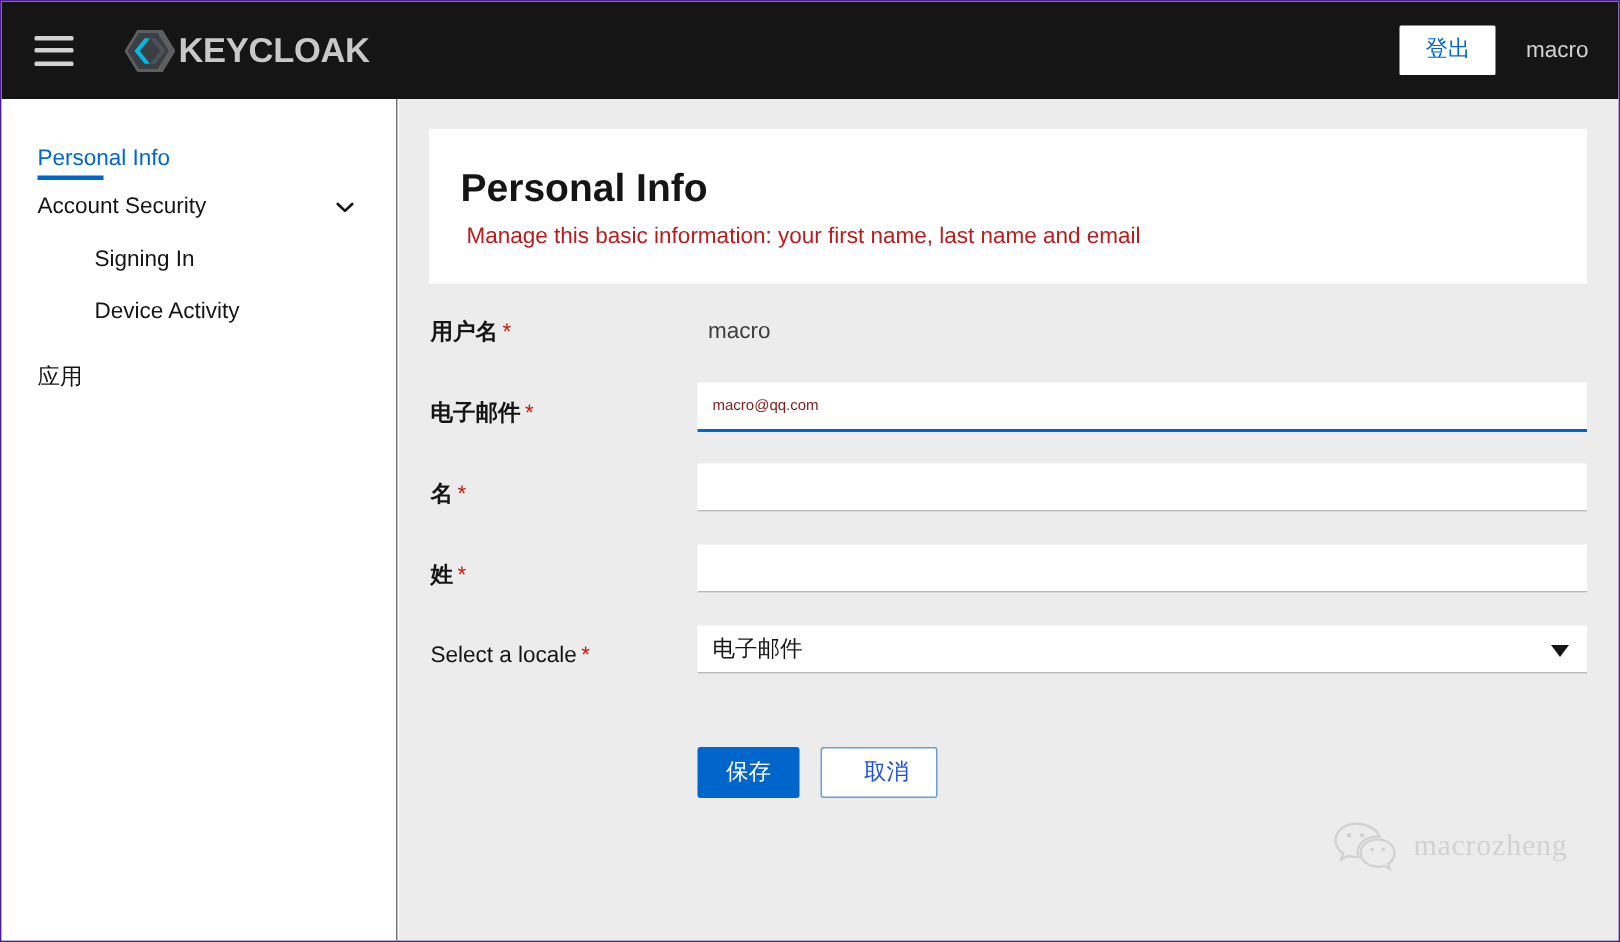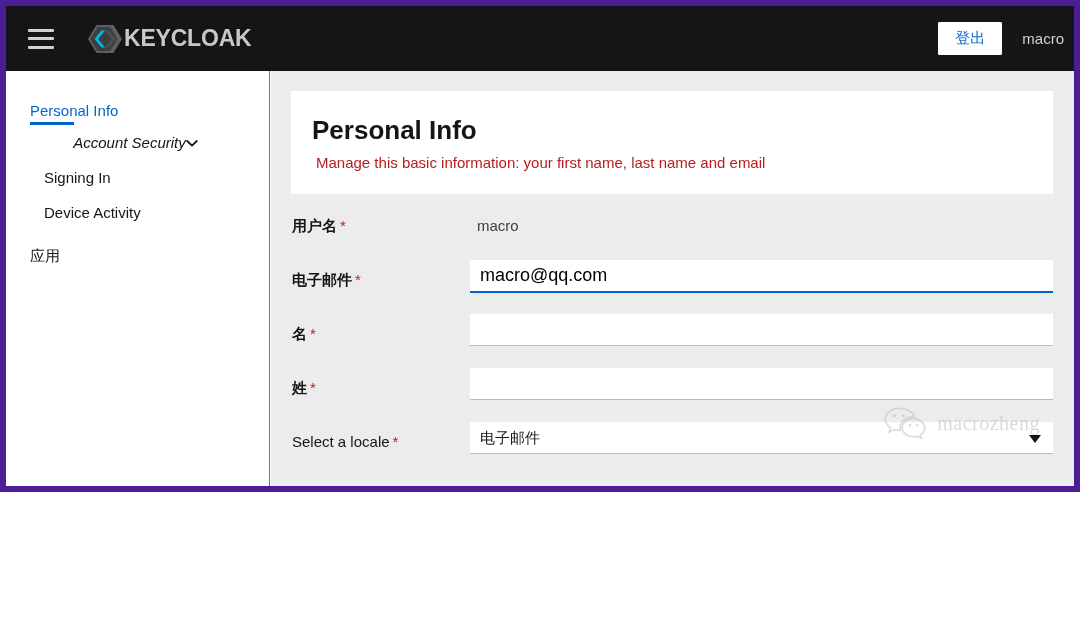--- a/index.html
+++ b/index.html
@@ -10,23 +10,23 @@
   body {
     width: 1080px;
     height: 628px;
     overflow: hidden;
     font-family: "Liberation Sans", "DejaVu Sans", sans-serif;
     -webkit-font-smoothing: antialiased;
   }
   .app-frame {
     position: relative;
     width: 1080px;
-    height: 492px;
-    box-sizing: border-box;
-    border: 6px solid #4c1d95;
+    height: 628px;
+    box-sizing: border-box;
+    border: 1px solid #4c1d95;
     overflow: hidden;
     background: #ffffff;
   }
 
   
   .masthead {
     position: absolute;
     left: 0; top: 0;
     width: 1078px;
     height: 65px;
@@ -117,22 +117,22 @@
     padding-bottom: 6px;
   }
   .nav-underline {
     position: absolute;
     left: 24px;
     bottom: 0;
     width: 44px;
     height: 3px;
     background: #0066cc;
   }
-  .nav-item.expandable { justify-content: center; padding-right: 28px; font-style: italic; }
-  .nav-item.sub { padding-left: 38px; font-size: 15px; color: #151515; }
+  .nav-item.expandable { justify-content: space-between; padding-right: 28px; }
+  .nav-item.sub { padding-left: 38px; font-size: 15px; color: #151515; margin-left: 24px; }
   .chevron {
     width: 12px;
     height: 12px;
     flex: 0 0 auto;
   }
   .nav-spacer { height: 8px; }
 
   
   .content {
     position: absolute;
@@ -206,22 +206,22 @@
   }
   .text-input {
     display: block;
     width: 100%;
     box-sizing: border-box;
     height: 32px;
     background: #ffffff;
     border: none;
     border-bottom: 1px solid #b8bbbe;
     font-family: inherit;
-    font-size: 18px;
-    color: #000000;
+    font-size: 10px;
+    color: #7f1d1d;
     padding: 0 10px;
     outline: none;
     border-radius: 0;
   }
   .text-input.focused {
     border-bottom: 2px solid #0066cc;
     height: 33px;
   }
   .select-wrap {
     position: relative;

